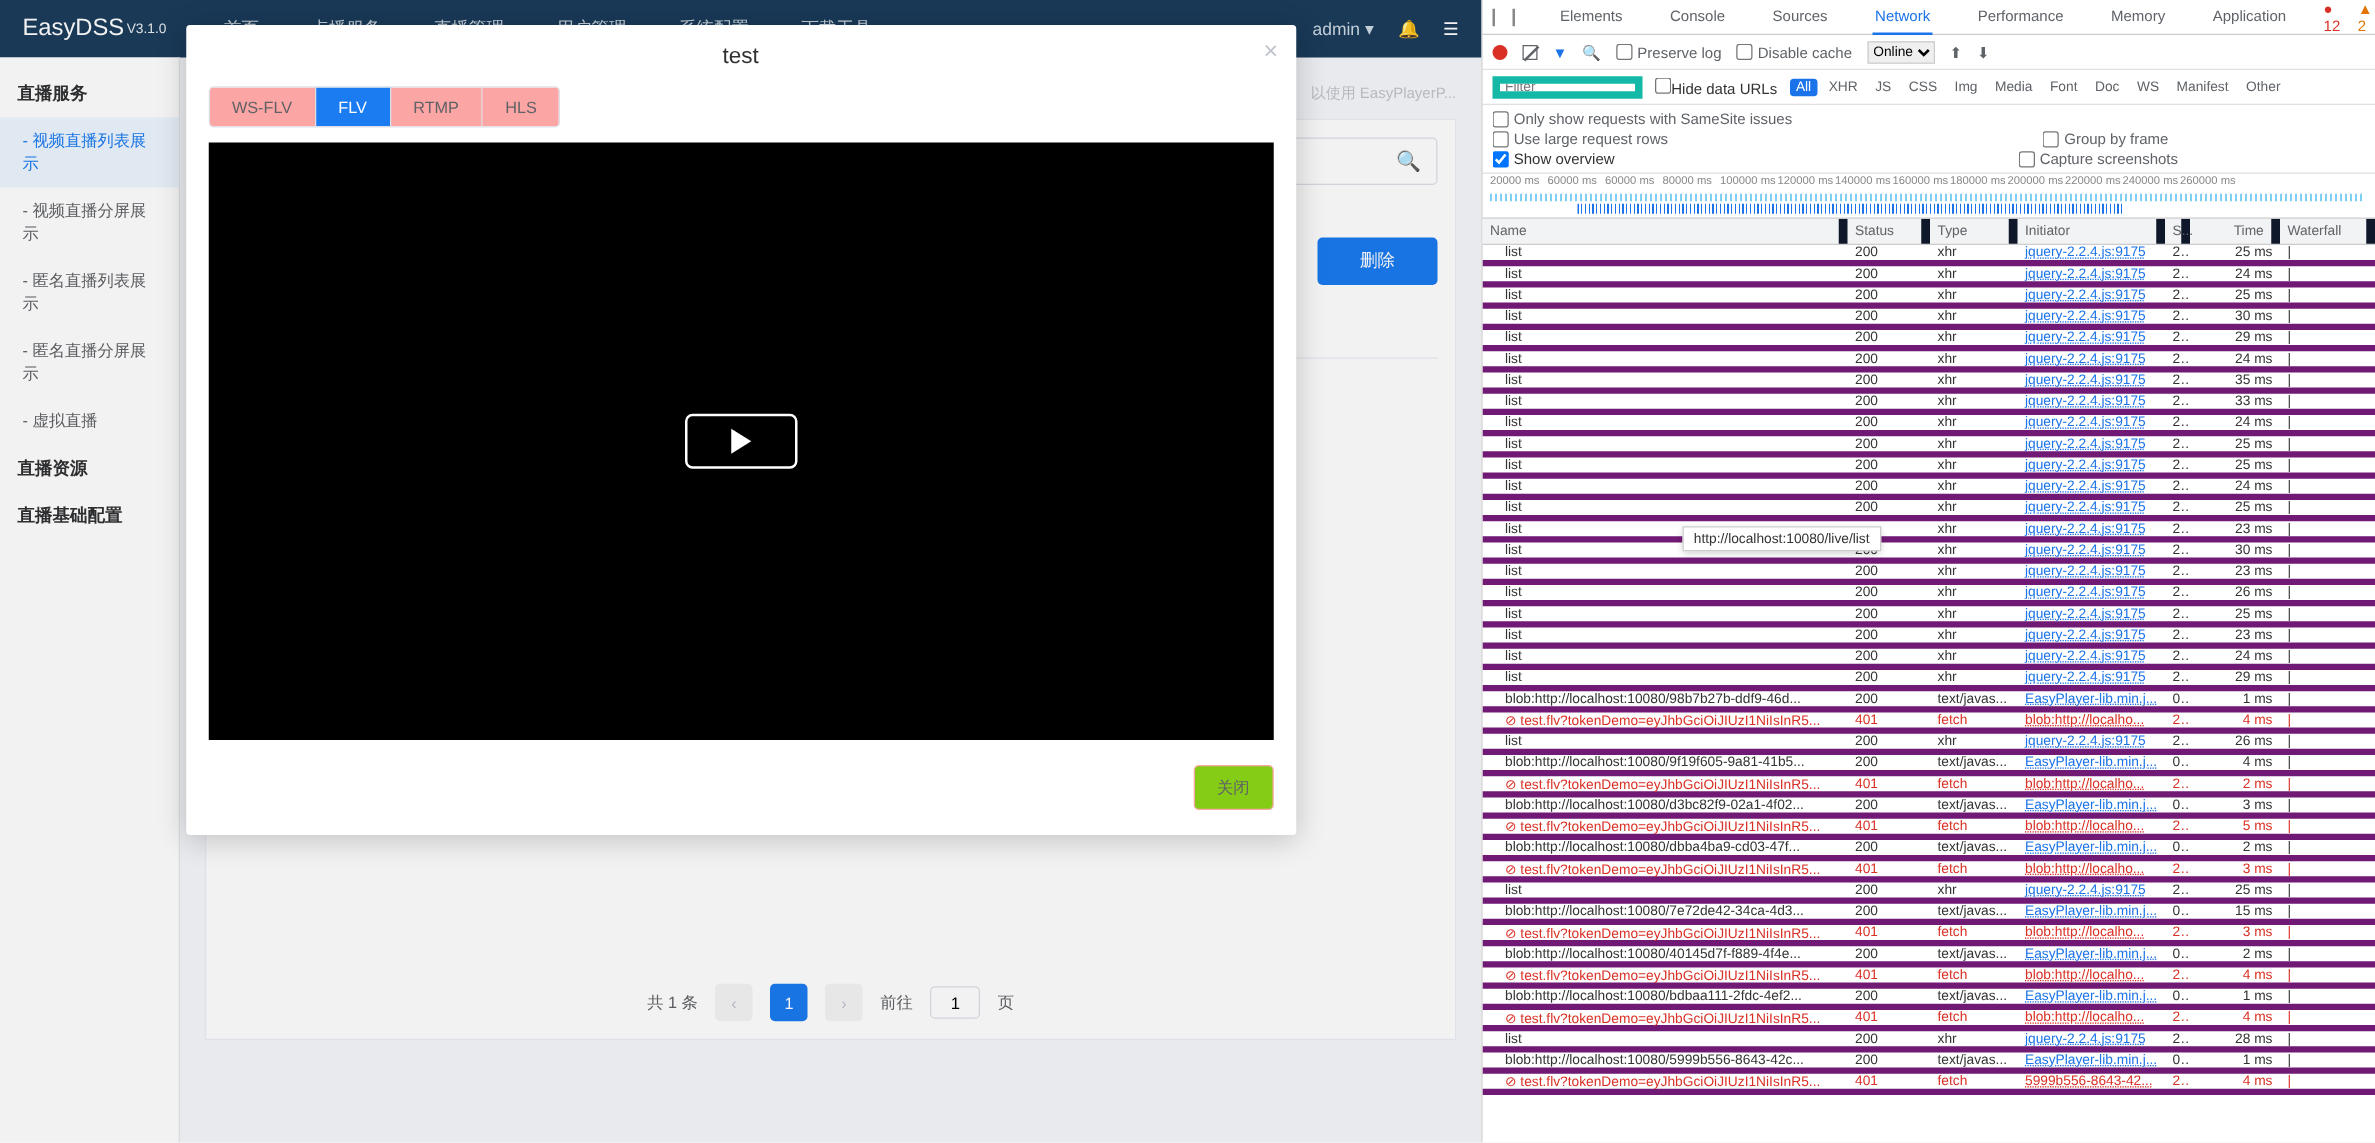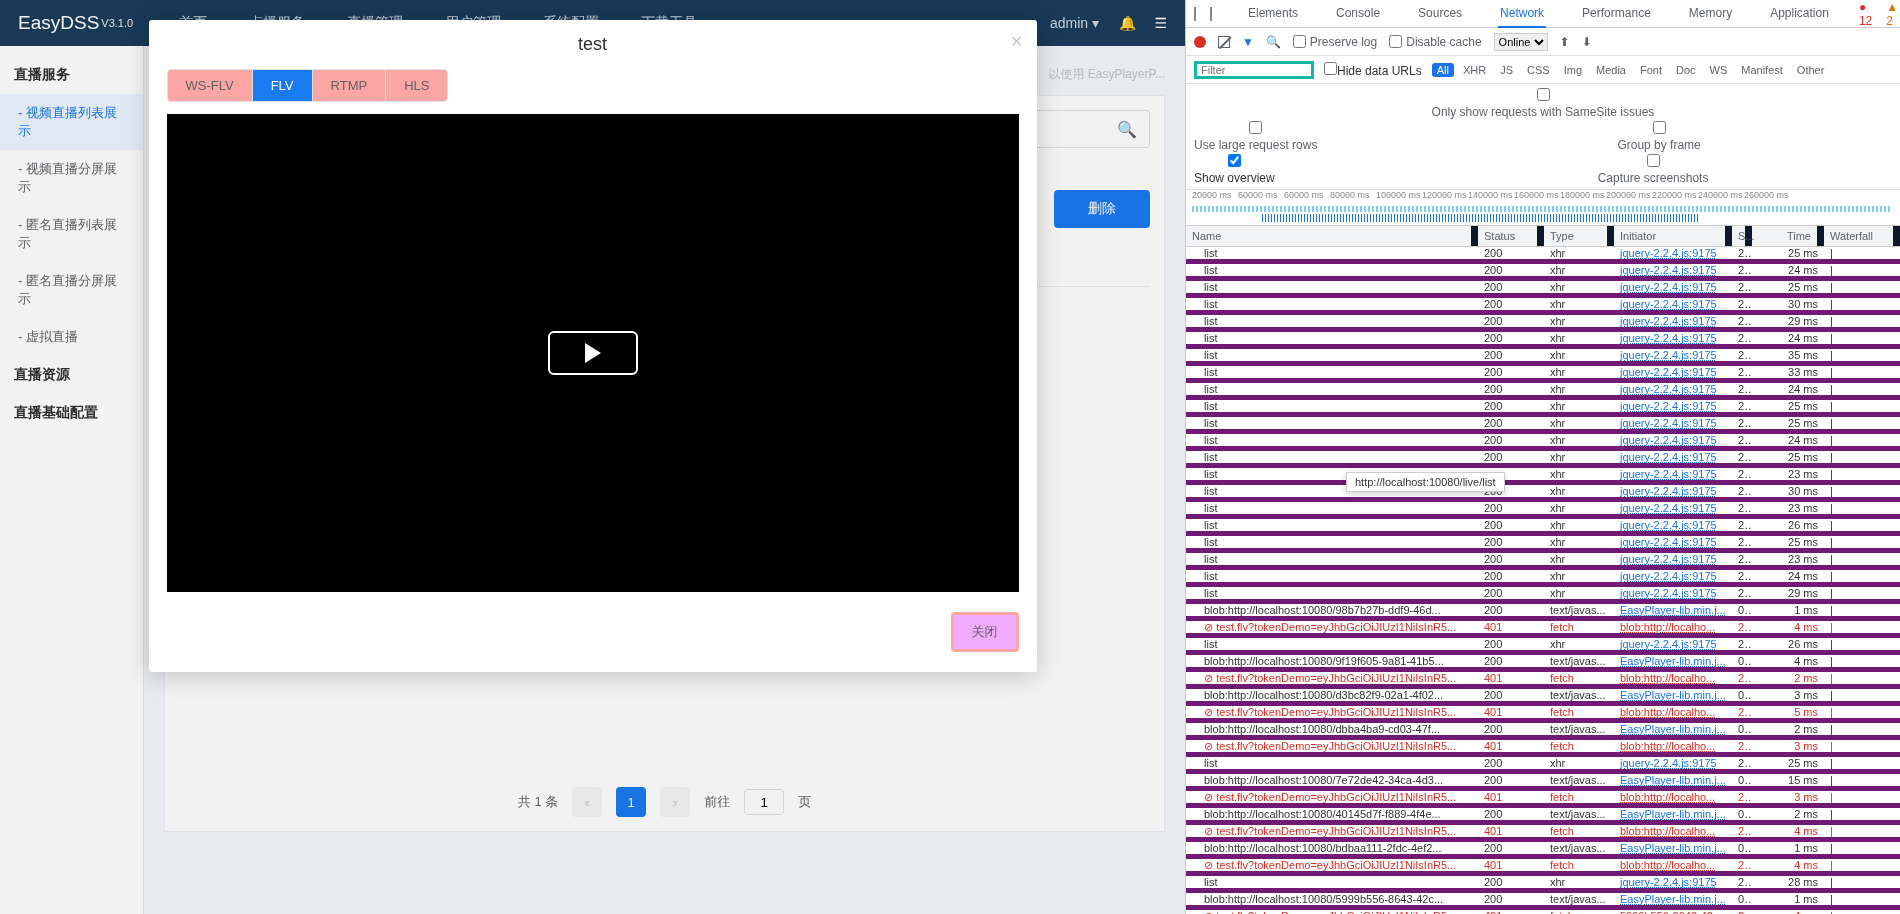--- a/index.html
+++ b/index.html
@@ -36,44 +36,44 @@
 .modal .close-x { position:absolute; top:10px; right:14px; color:#c0c4cc; font-size:20px; cursor:pointer;}
 .modal .title { text-align:center; font-size:18px; color:#303133; margin-bottom:14px;}
 .tab-group { display:inline-flex; border:1px solid #dcdfe6; border-radius:4px; overflow:hidden; margin-bottom:12px;}
 .tab-group button { background:#fca5a5; border:none; border-right:1px solid #dcdfe6; padding:8px 18px; font-size:13px; color:#606266; cursor:pointer;}
 .tab-group button:last-child { border-right:none;}
 .tab-group button.active { background:#1b7bf0; color:#fff;}
 .video-box { width: 852px; height: 478px; background:#000; display:flex; align-items:center; justify-content:center;}
 .play-btn { width:90px; height:44px; border:2px solid #fff; border-radius:6px; display:flex; align-items:center; justify-content:center; cursor:pointer;}
 .play-btn .tri { width:0; height:0; border-left:16px solid #fff; border-top:10px solid transparent; border-bottom:10px solid transparent; }
 .modal .footer { display:flex; justify-content:flex-end; margin-top:20px;}
-.modal .footer button { background:#f0abfc; border:3px solid #fca5a5; padding:8px 18px; border-radius:4px; font-size:13px; color:#606266; cursor:pointer;}
+.modal .footer button { background:#84cc16; border:1px solid #fca5a5; padding:8px 18px; border-radius:4px; font-size:13px; color:#606266; cursor:pointer;}
 
 
 .devtools { width: 715px; height:914px; border-left:1px solid #cacaca; background:#fff; display:flex; flex-direction:column; font-size:12px; color:#333;}
 .dt-tabs { height:28px; border-bottom:1px solid #ccc; display:flex; align-items:center; gap:14px; padding:0 8px;}
 .dt-tabs .icon-sq { width:14px; height:14px; border:1px solid #888;}
 .dt-tabs .tab { padding:6px 2px; color:#5f6368; cursor:pointer;margin-left:20px;}
 .dt-tabs .tab.active { color:#1a73e8; border-bottom:2px solid #1a73e8;}
 .dt-tabs .spacer { flex:1;}
 .dt-tabs .err { color:#d93025;}
 .dt-tabs .warn { color:#e37400;}
 .dt-toolbar { height:28px; border-bottom:1px solid #e0e0e0; display:flex; align-items:center; gap:12px; padding:0 8px; color:#5f6368;}
 .dt-toolbar .rec { width:12px; height:12px; background:#d93025; border-radius:50%;}
 .dt-toolbar .stop { width:12px; height:12px; border:1.5px solid #5f6368; position:relative;}
 .dt-toolbar .stop::after { content:""; position:absolute; width:16px; height:1.5px; background:#5f6368; transform:rotate(-45deg); top:5px; left:-2px;}
 .dt-toolbar .chk { display:flex; align-items:center; gap:4px;}
 .dt-toolbar select { border:1px solid #ccc; height:18px; font-size:11px;}
 .dt-filter { height:28px; border-bottom:1px solid #e0e0e0; display:flex; align-items:center; gap:10px; padding:0 8px;}
-.dt-filter input.filt { width:120px; height:18px; border:3px solid #14b8a6; font-size:11px; padding:0 4px;}
+.dt-filter input.filt { width:120px; height:18px; border:6px solid #14b8a6; font-size:11px; padding:0 4px;}
 .dt-filter .pill { padding:1px 5px; border-radius:3px; font-size:11px; color:#5f6368; cursor:pointer;}
 .dt-filter .pill.active { background:#1a73e8; color:#fff;}
 .dt-opts { display:flex; flex-direction:column; gap:2px; padding:4px 8px; border-bottom:1px solid #e0e0e0;}
 .dt-opts .row { display:flex; gap:40px;}
-.dt-opts label { display:flex; align-items:center; gap:4px; color:#5f6368;flex-direction:column;}
+.dt-opts label { display:flex; align-items:center; gap:4px; color:#5f6368;}
 .dt-opts label.on { color:#333;}
 .timeline { height:36px; border-bottom:1px solid #ccc; position:relative; overflow:hidden; font-size:9px; color:#888;}
 .timeline .ticks { position:absolute; top:0; left:6px; right:0; display:flex;}
 .timeline .tick { width:46px; white-space:nowrap;}
 .timeline .bar { position:absolute; top:16px; left:6px; right:10px; height:6px; background:repeating-linear-gradient(90deg,#7ecff5 0 2px,#fff 2px 4px);}
 .timeline .dense { position:absolute; top:24px; left:76px; right:200px; height:8px; background:repeating-linear-gradient(90deg,#1a73e8 0 1px,#fff 1px 3px);}
 .net-head { display:flex; border-bottom:1px solid #ccc; background:#f1f3f4; font-size:11px; color:#5f6368;}
 .net-head div { padding:4px 6px; border-right:7px solid #0f172a;}
 .col-name{width:292px;} .col-status{width:66px;} .col-type{width:70px;} .col-initiator{width:118px;} .col-size{width:20px;} .col-time{width:72px; text-align:right;} .col-wf{flex:1;}
 .net-list { flex:1; overflow-y:auto;}

